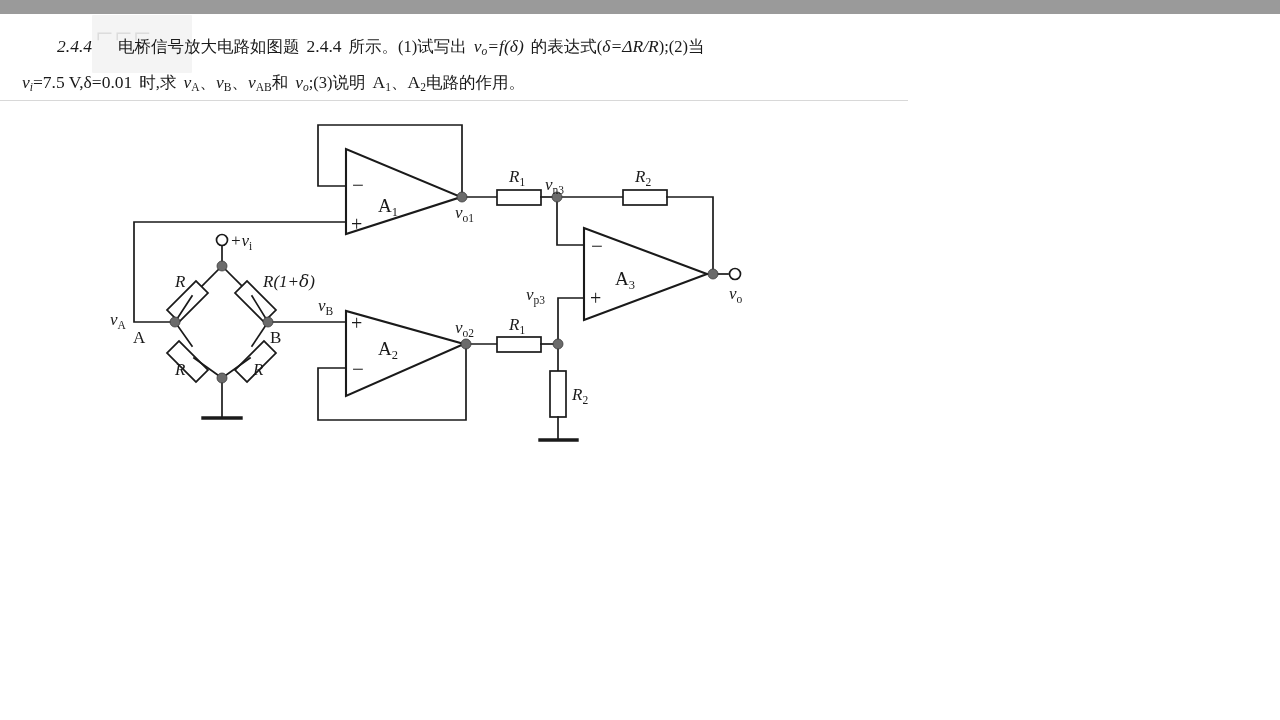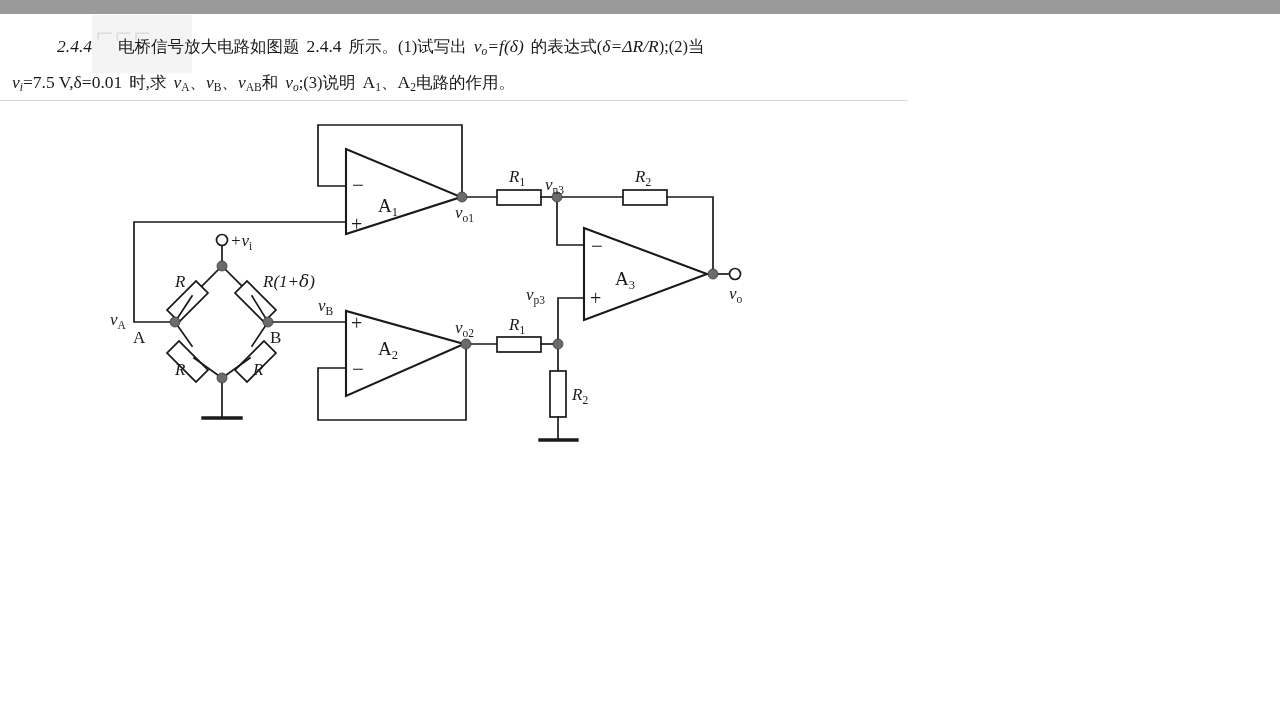--- a/index.html
+++ b/index.html
@@ -36,21 +36,21 @@
   
   .problem{
     position:absolute;left:0;top:24px;width:1280px;
     z-index:3;
     color:#1a1a1a;
     font-size:17.5px;
     line-height:36px;
   }
   .line{position:absolute;white-space:nowrap;}
   .l1{left:57px;top:4px;}
-  .l2{left:12px;top:40px;}
+  .l2{left:22px;top:40px;}
   .it{font-style:italic;}
   .sub{font-size:11.5px;vertical-align:-3px;}
   .sp{display:inline-block;width:7px;}
   .spw{display:inline-block;width:26px;}
   .han{font-family:Liberation Serif, serif;font-size:16.5px;}
 
   .rulebot{
     position:absolute;left:0px;top:100px;width:908px;height:1px;
     background:#d8d8d8;
   }

